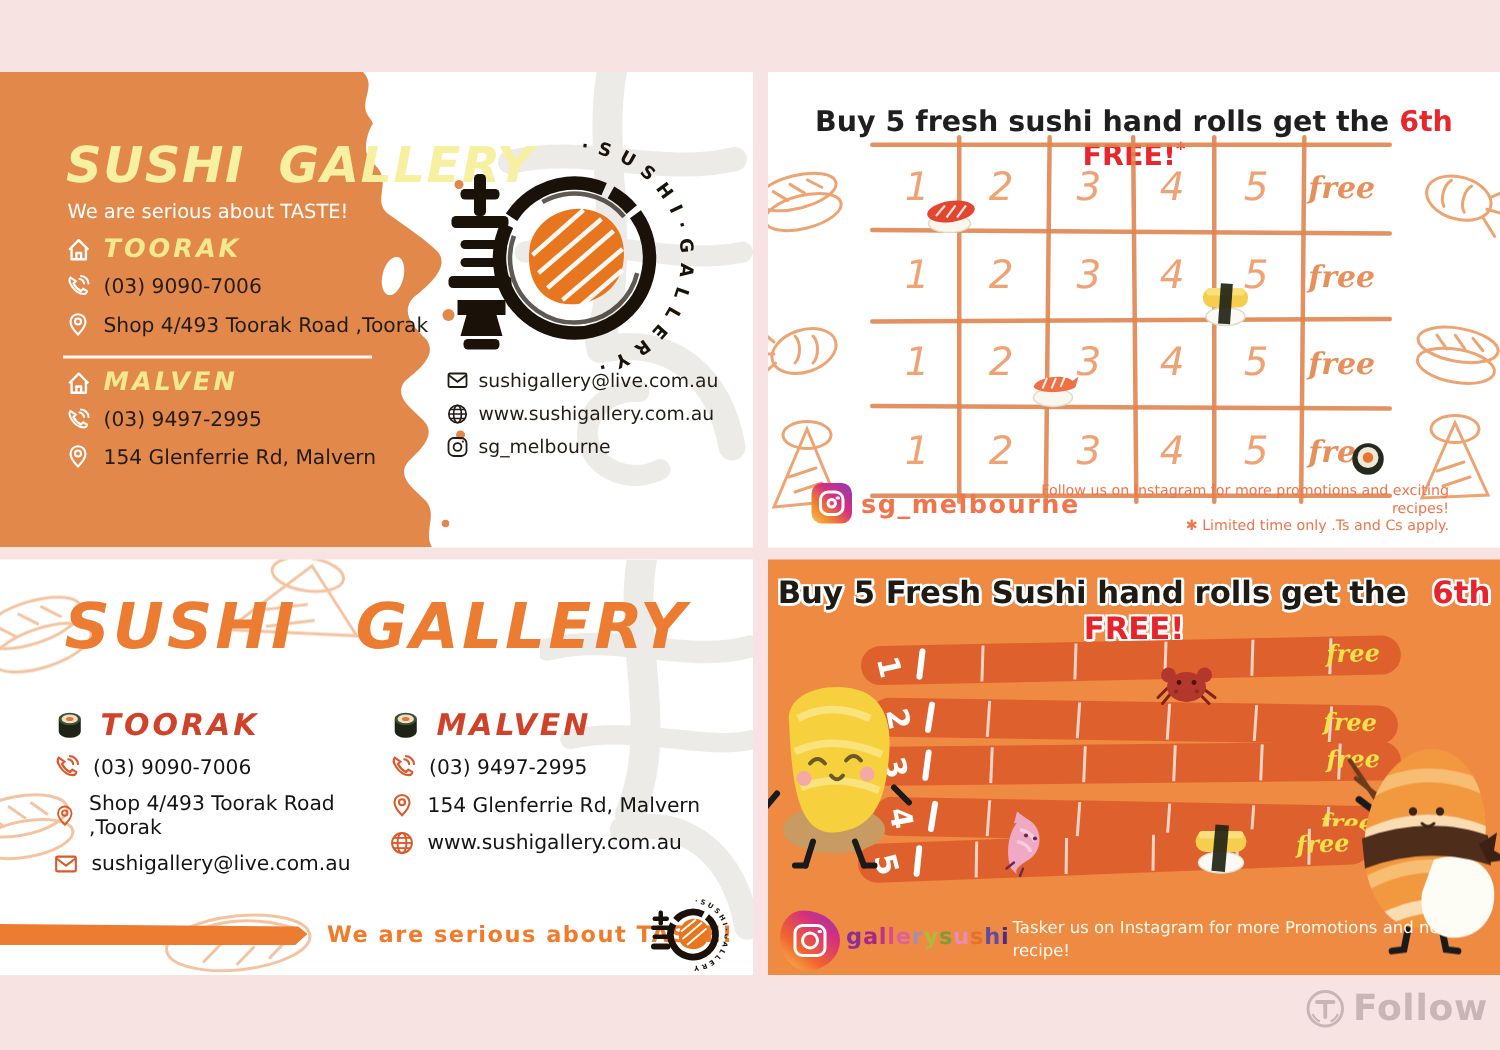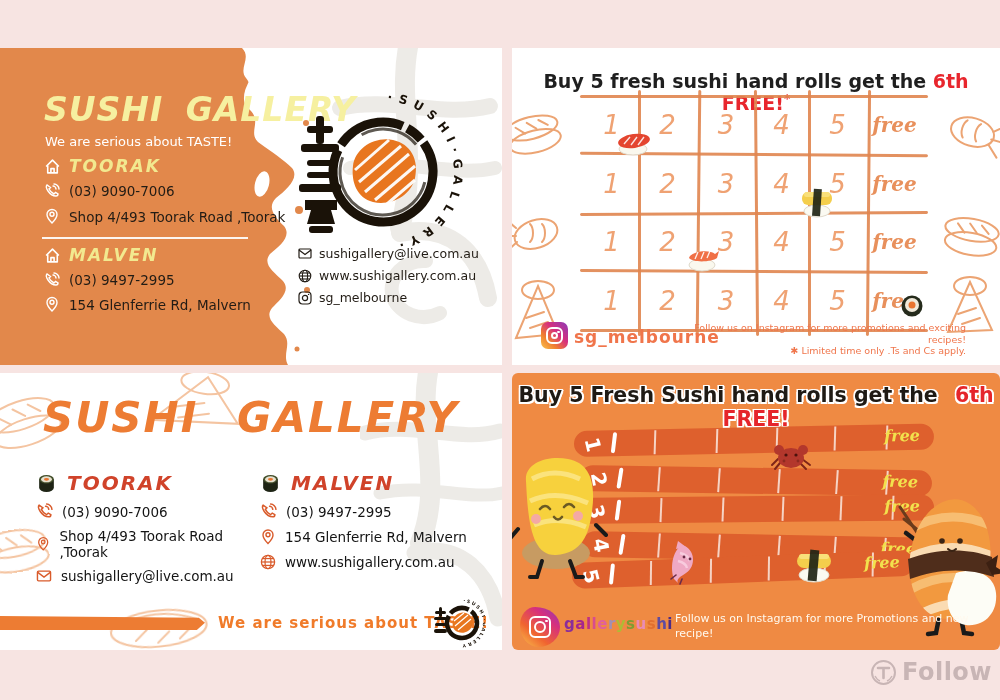--- a/index.html
+++ b/index.html
@@ -3,21 +3,21 @@
 <meta charset="utf-8">
 <style>
   * { margin:0; padding:0; box-sizing:border-box; }
   html,body { background:#F7E4E2; }
   .stage { position:relative; width:1000px; height:700px; background:#F7E4E2; overflow:hidden;
            font-family:"DejaVu Sans", sans-serif; }
   .card { position:absolute; overflow:hidden; }
   #card-tl { left:0; top:48px; width:502px; height:317px; background:#FFFFFF; }
   #card-tr { left:512px; top:48px; width:488px; height:317px; background:#FFFFFF; }
   #card-bl { left:0; top:373px; width:502px; height:277px; background:#FFFFFF; }
-  #card-br { left:512px; top:373px; width:488px; height:277px; background:#EF8A43;border-radius:6px; }
+  #card-br { left:512px; top:373px; width:488px; height:277px; background:#EF8A43; }
   .abs { position:absolute; }
 
   
   .tl-title { left:44px; top:42px; font-size:33px; font-weight:bold; font-style:italic;
               letter-spacing:1px; word-spacing:10px; color:#F6F0A0; }
   .tl-tagline { left:45px; top:86px; font-size:13px; color:#FFFFFF; }
   .tl-head { display:flex; align-items:center; gap:8px; color:#F2E98F;
              font-size:17px; font-weight:bold; font-style:italic; letter-spacing:2px; }
   .tl-row  { display:flex; align-items:center; gap:9px; color:#221C15; font-size:13.5px; }
   .tl-div  { left:42px; top:189px; width:206px; height:2px; background:#FFFFFF; opacity:.92; }
@@ -645,21 +645,21 @@
       <path d="M50,86 q4,4 8,0" stroke="#3A2415" stroke-width="2" fill="none" stroke-linecap="round"></path>
     </svg>
 
     <div class="abs ig-blob" style="left:8px;top:234px;width:40px;height:40px">
       <div class="ig-cam" style="width:22px;height:22px"></div>
     </div>
     <div class="abs br-handle">
       <span style="color: rgb(138, 45, 155);">g</span><span style="color: rgb(166, 38, 142);">a</span><span style="color: rgb(192, 48, 134);">l</span><span style="color: rgb(216, 76, 142);">l</span><span style="color: rgb(224, 96, 156);">e</span><span style="color: rgb(164, 143, 176);">r</span><span style="color: rgb(174, 187, 53);">y</span><span style="color: rgb(126, 156, 51);">s</span><span style="color: rgb(234, 140, 181);">u</span><span style="color: rgb(226, 112, 46);">s</span><span style="color: rgb(95, 75, 160);">h</span><span style="color: rgb(78, 44, 133);">i</span>
     </div>
     <div class="abs br-footer">
-      <div>Follow us on Instagram for more Promotions and new recipe!</div>
+      <div>Tasker us on Instagram for more Promotions and new recipe!</div>
     </div>
   </div>
 
   <div class="abs tasker">
     <svg width="27" height="27" viewBox="0 0 27 27">
       <circle cx="13.5" cy="13.5" r="11.5" fill="none" stroke="#C8B5B5" stroke-width="2"></circle>
       <path d="M8,9 H19 M13.5,9 V19" stroke="#C8B5B5" stroke-width="2.6" fill="none" stroke-linecap="round"></path>
       <path d="M5,17 q2,4 5,5 M22,17 q-2,4 -5,5" stroke="#C8B5B5" stroke-width="1.4" fill="none"></path>
     </svg>
     <span class="tasker-text">Follow</span>

